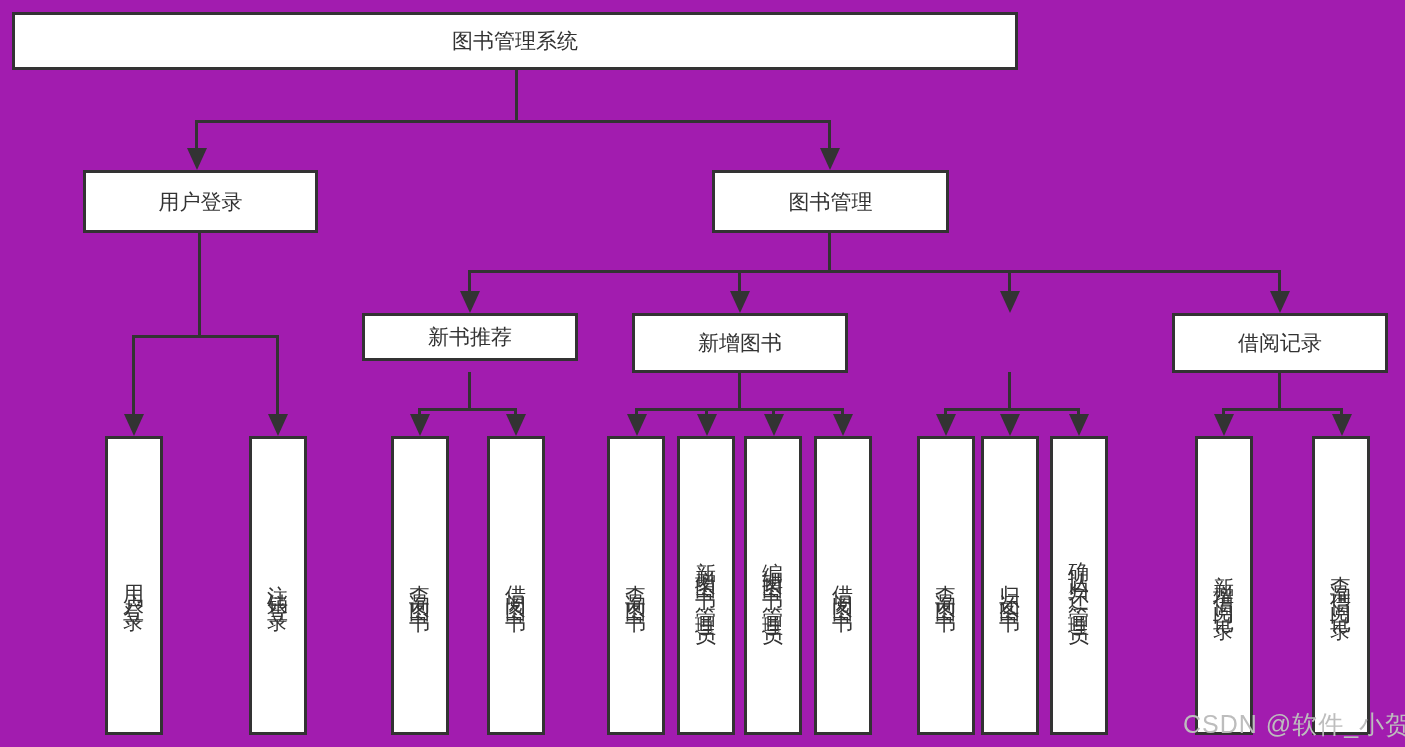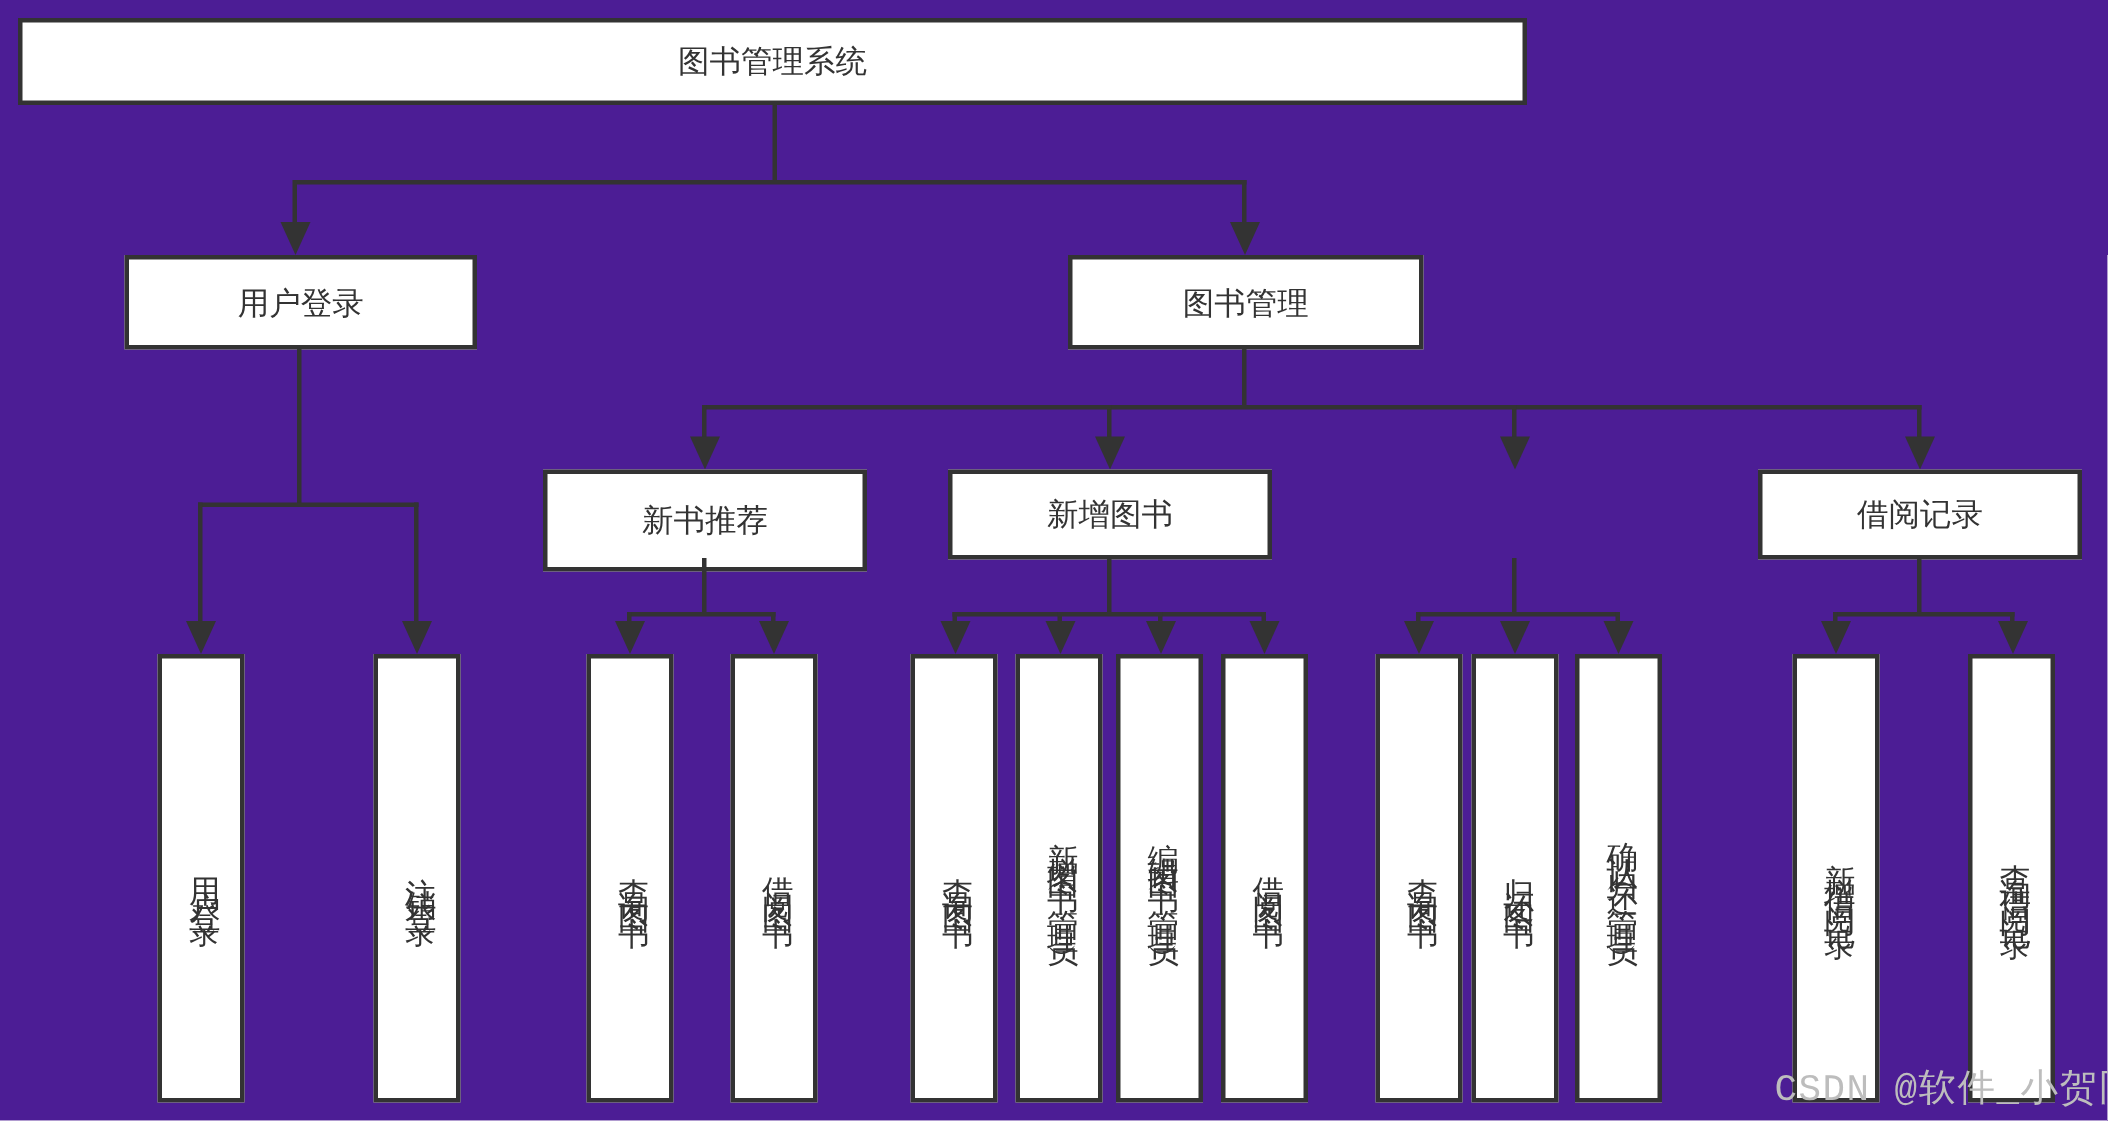--- a/index.html
+++ b/index.html
@@ -1,18 +1,18 @@
 <!DOCTYPE html>
 <html><head>
 <meta charset="utf-8">
 <style>
   html,body{margin:0;padding:0;background:#ffffff;}
   #canvas{
-    position:relative;width:1405px;height:747px;background:#4c1d95;overflow:hidden;
-    font-family:Liberation Mono, monospace;color:#333333;
+    position:relative;width:1405px;height:747px;background:#a21caf;overflow:hidden;
+    font-family:Liberation Sans, sans-serif;color:#333333;
   }
   .box{
     position:absolute;box-sizing:border-box;border:3px solid #333333;background:#ffffff;
     display:flex;align-items:center;justify-content:center;
   }
   .box span{font-size:21px;color:#333333;white-space:nowrap;}
   .leaf span{
     writing-mode:vertical-rl;text-orientation:mixed;
     font-size:21px;line-height:1;letter-spacing:9px;white-space:normal;
   }
@@ -62,21 +62,21 @@
   <div class="hl" style="left:468px;top:270px;width:813px"></div>
   <div class="vl" style="left:468px;top:270px;height:23px"></div>
   <div class="vl" style="left:738px;top:270px;height:23px"></div>
   <div class="vl" style="left:1008px;top:270px;height:23px"></div>
   <div class="vl" style="left:1278px;top:270px;height:23px"></div>
   <div class="arrow" style="left:460px;top:291px"></div>
   <div class="arrow" style="left:730px;top:291px"></div>
   <div class="arrow" style="left:1000px;top:291px"></div>
   <div class="arrow" style="left:1270px;top:291px"></div>
 
-  <div class="box" style="left:362px;top:313px;width:216px;height:68px">
+  <div class="box" style="left:362px;top:313px;width:216px;height:48px">
     <span>新书推荐</span>
   </div>
   <div class="box" style="left:632px;top:313px;width:216px;height:60px">
     <span>新增图书</span>
   </div>
   <div class="box" style="left:1172px;top:313px;width:216px;height:60px">
     <span>借阅记录</span>
   </div>
 
   <div class="vl" style="left:468px;top:372px;height:38px"></div>

